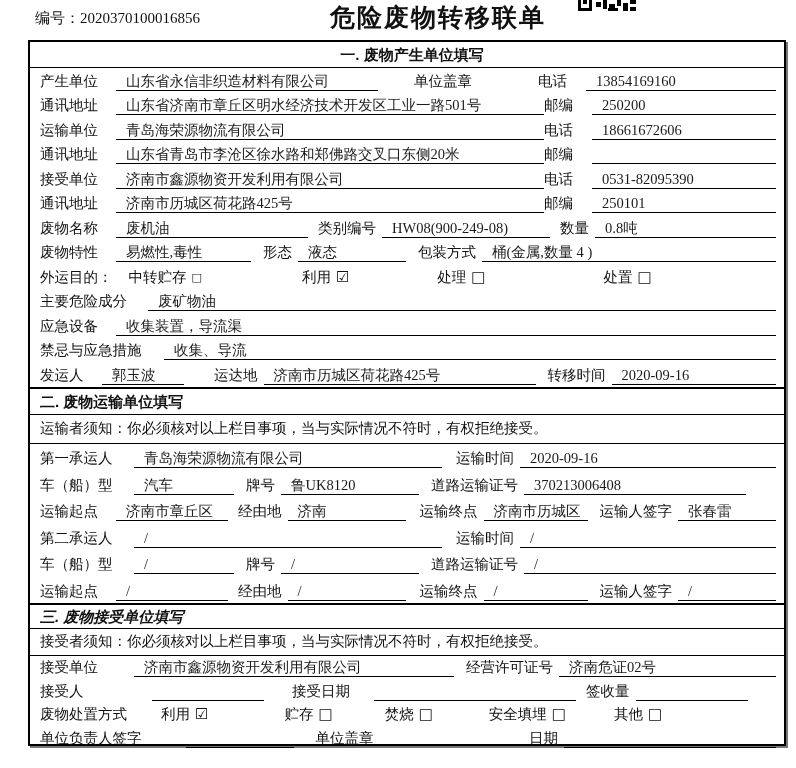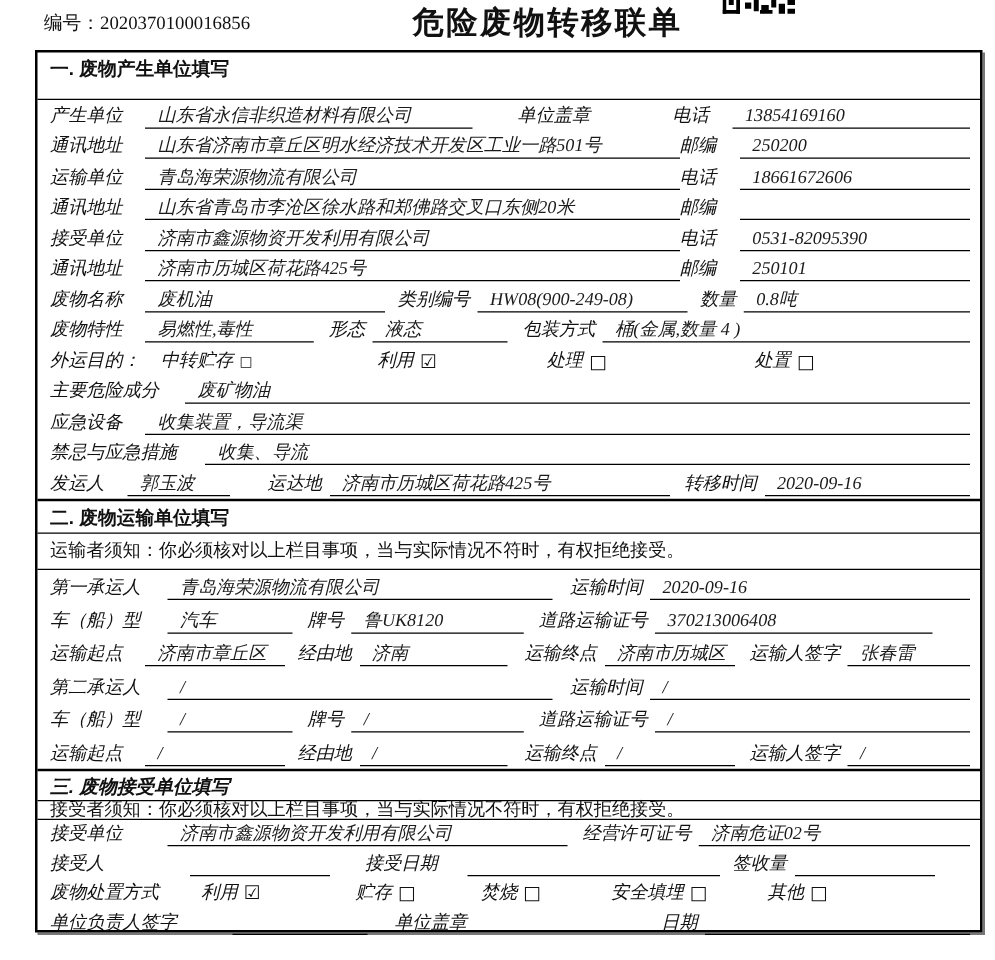--- a/index.html
+++ b/index.html
@@ -12,24 +12,24 @@
                font-family:"Liberation Sans","DejaVu Sans",sans-serif; letter-spacing:2px; white-space:nowrap; }
   .qr-frag { position:absolute; left:578px; top:0; width:58px; height:13px; }
 
   .form { position:absolute; left:28px; top:40px; width:758px; height:706px;
           border:2px solid #000; background:#fff; box-shadow:2px 2px 0 #777; }
   .sec + .sec { border-top:2px solid #000; }
   .sec-header { font-family:"Liberation Sans","DejaVu Sans",sans-serif; font-weight:bold;
                 font-size:15px; padding:4px 0 2px 10px; border-bottom:1.6px solid #000; }
   .notice { font-size:14.5px; padding:0 10px; border-bottom:1.6px solid #000;
             display:flex; align-items:center; }
-  .row { display:flex; align-items:flex-end; padding:0 8px 2px 10px;font-style:italic; }
-  .s1 .row { height:24.5px; }  .s1 .sec-header { height:38px; }
+  .row { display:flex; align-items:flex-end; padding:0 8px 2px 10px; }
+  .s1 .row { height:24.5px; }  .s1 .sec-header { height:26px;text-align:center; }
   .s2 .row { height:26.5px; }  .s2 .sec-header { height:26px; } .s2 .notice { height:29px; }
-  .s3 .row { height:23.5px; }  .s3 .sec-header { height:24px; padding-top:3px;font-style:italic; } .s3 .notice { height:15px;text-align:center; }
+  .s3 .row { height:23.5px; }  .s3 .sec-header { height:24px; padding-top:3px;font-style:italic; } .s3 .notice { height:27px;text-align:center; }
 
   .lbl { font-size:14.5px; line-height:19px; white-space:nowrap; flex:0 0 auto; }
   .val { font-size:14.5px; line-height:19px; height:19px; white-space:nowrap; overflow:hidden;
          border-bottom:1px solid #000; margin-left:6px; padding-left:10px; color:#1a1a1a; }
   .spacer { flex:1 1 auto; }
   .grow { flex:1 1 auto; }
   .cb { display:flex; align-items:flex-start; white-space:nowrap; }
   .cb .lbl { margin-right:5px; }
   .box { font-family:"DejaVu Sans",sans-serif; font-size:15px; line-height:19px; }
   .box.small { font-size:11px; }

